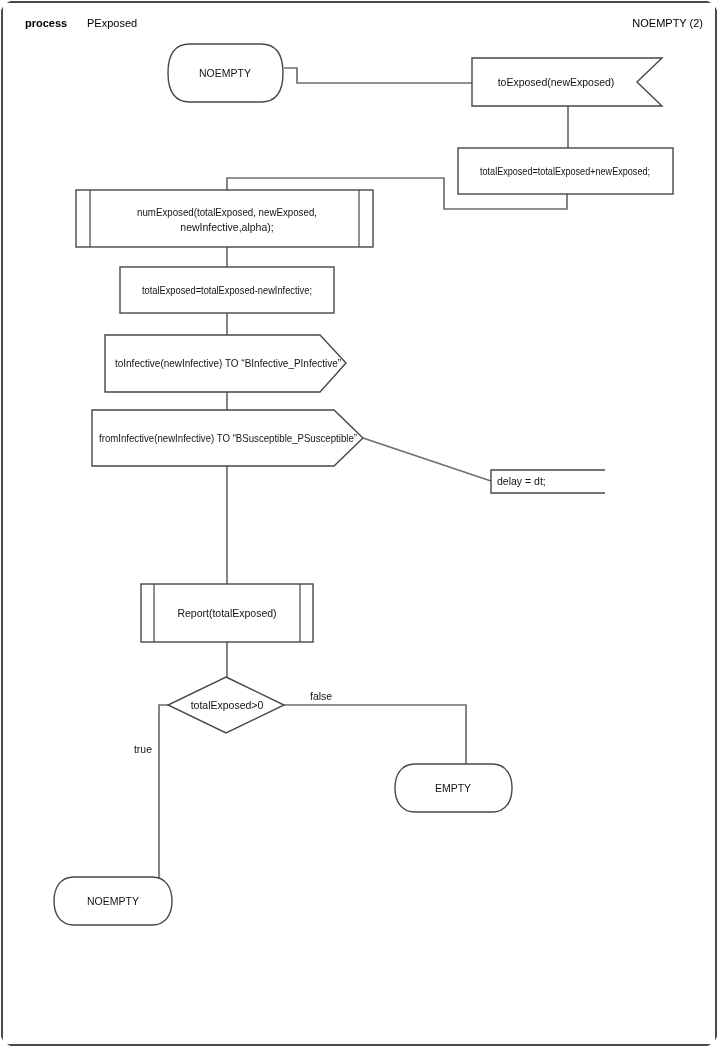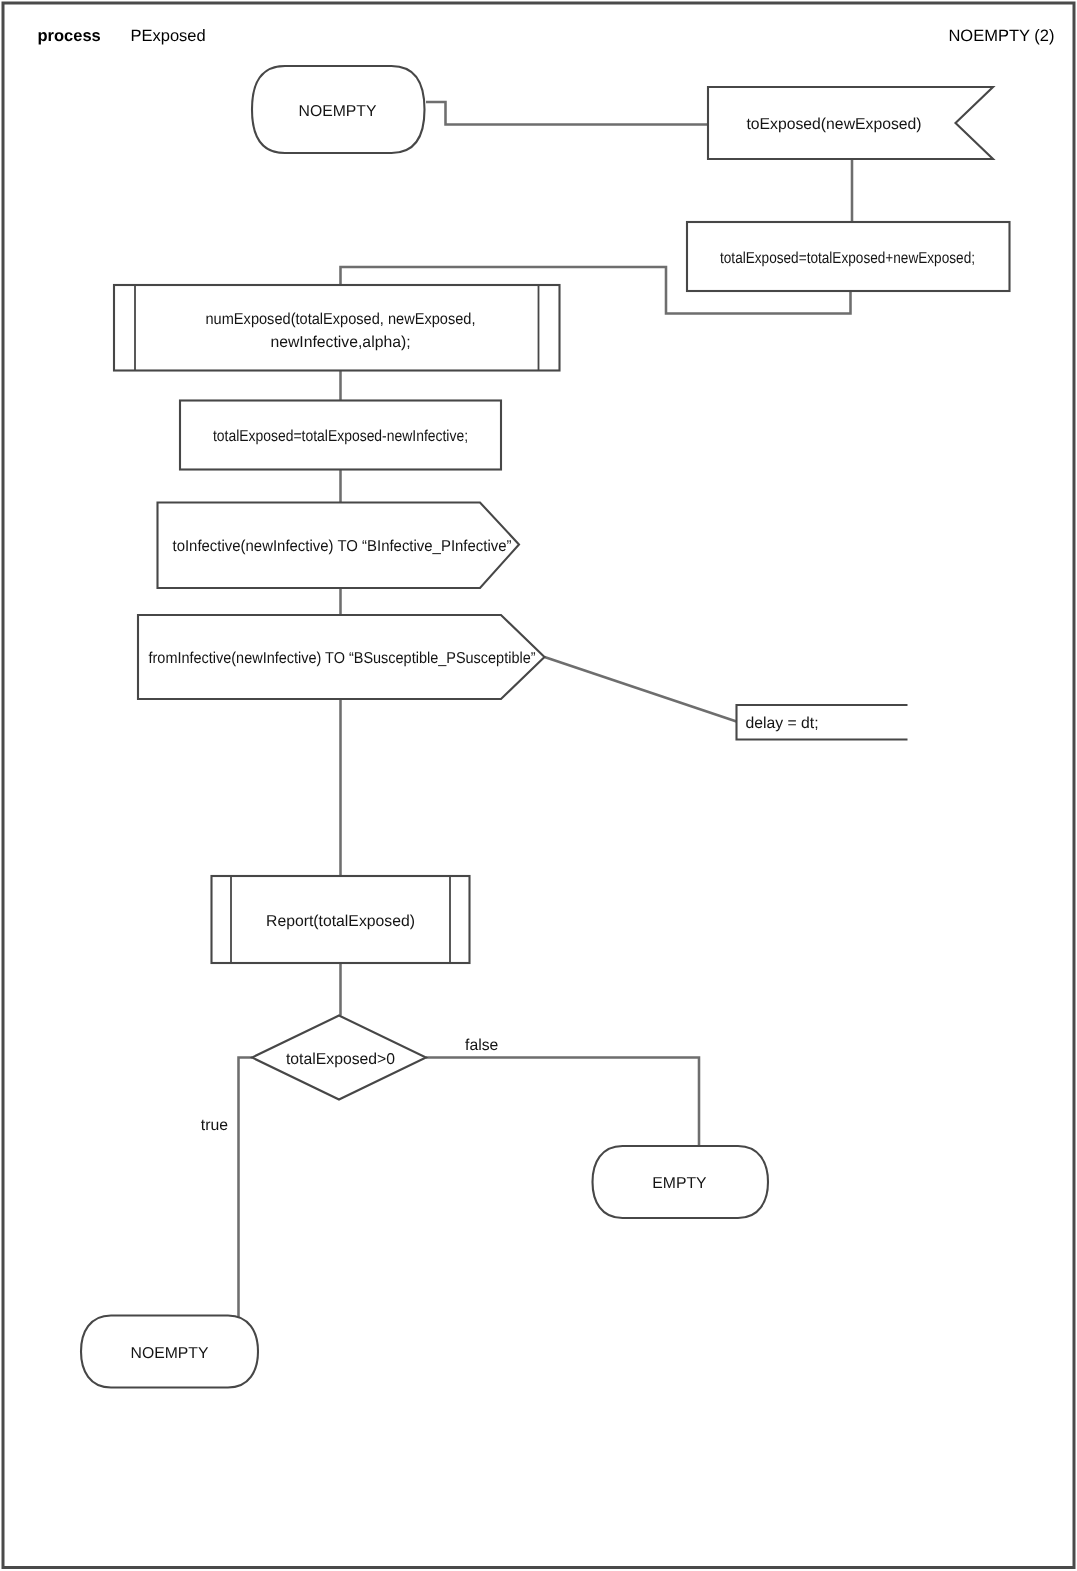--- a/index.html
+++ b/index.html
@@ -1,16 +1,16 @@
 <!DOCTYPE html>
 <html><head>
 <meta charset="utf-8">
 <style>
   html,body{margin:0;padding:0;background:#ffffff;}
-  .page{position:relative;width:718px;height:1047px;background:#ffffff;overflow:hidden;}
+  .page{position:relative;width:718px;height:1047px;background:#ffffff;overflow:hidden;border-radius:16px;}
   svg{display:block;}
   .shape{fill:#ffffff;stroke:#474747;stroke-width:1.4;}
   .inner{stroke:#474747;stroke-width:1.2;}
   .conn{fill:none;stroke:#6e6e6e;stroke-width:1.7;}
   .bracket{fill:none;stroke:#474747;stroke-width:1.4;}
   .lbl{font-family:"Liberation Sans",sans-serif;font-size:10.5px;fill:#141414;}
   .hdr{font-family:"Liberation Sans",sans-serif;font-size:11px;fill:#000000;}
   .hdr-bold{font-weight:bold;}
   .mid{text-anchor:middle;}
   .end{text-anchor:end;}

